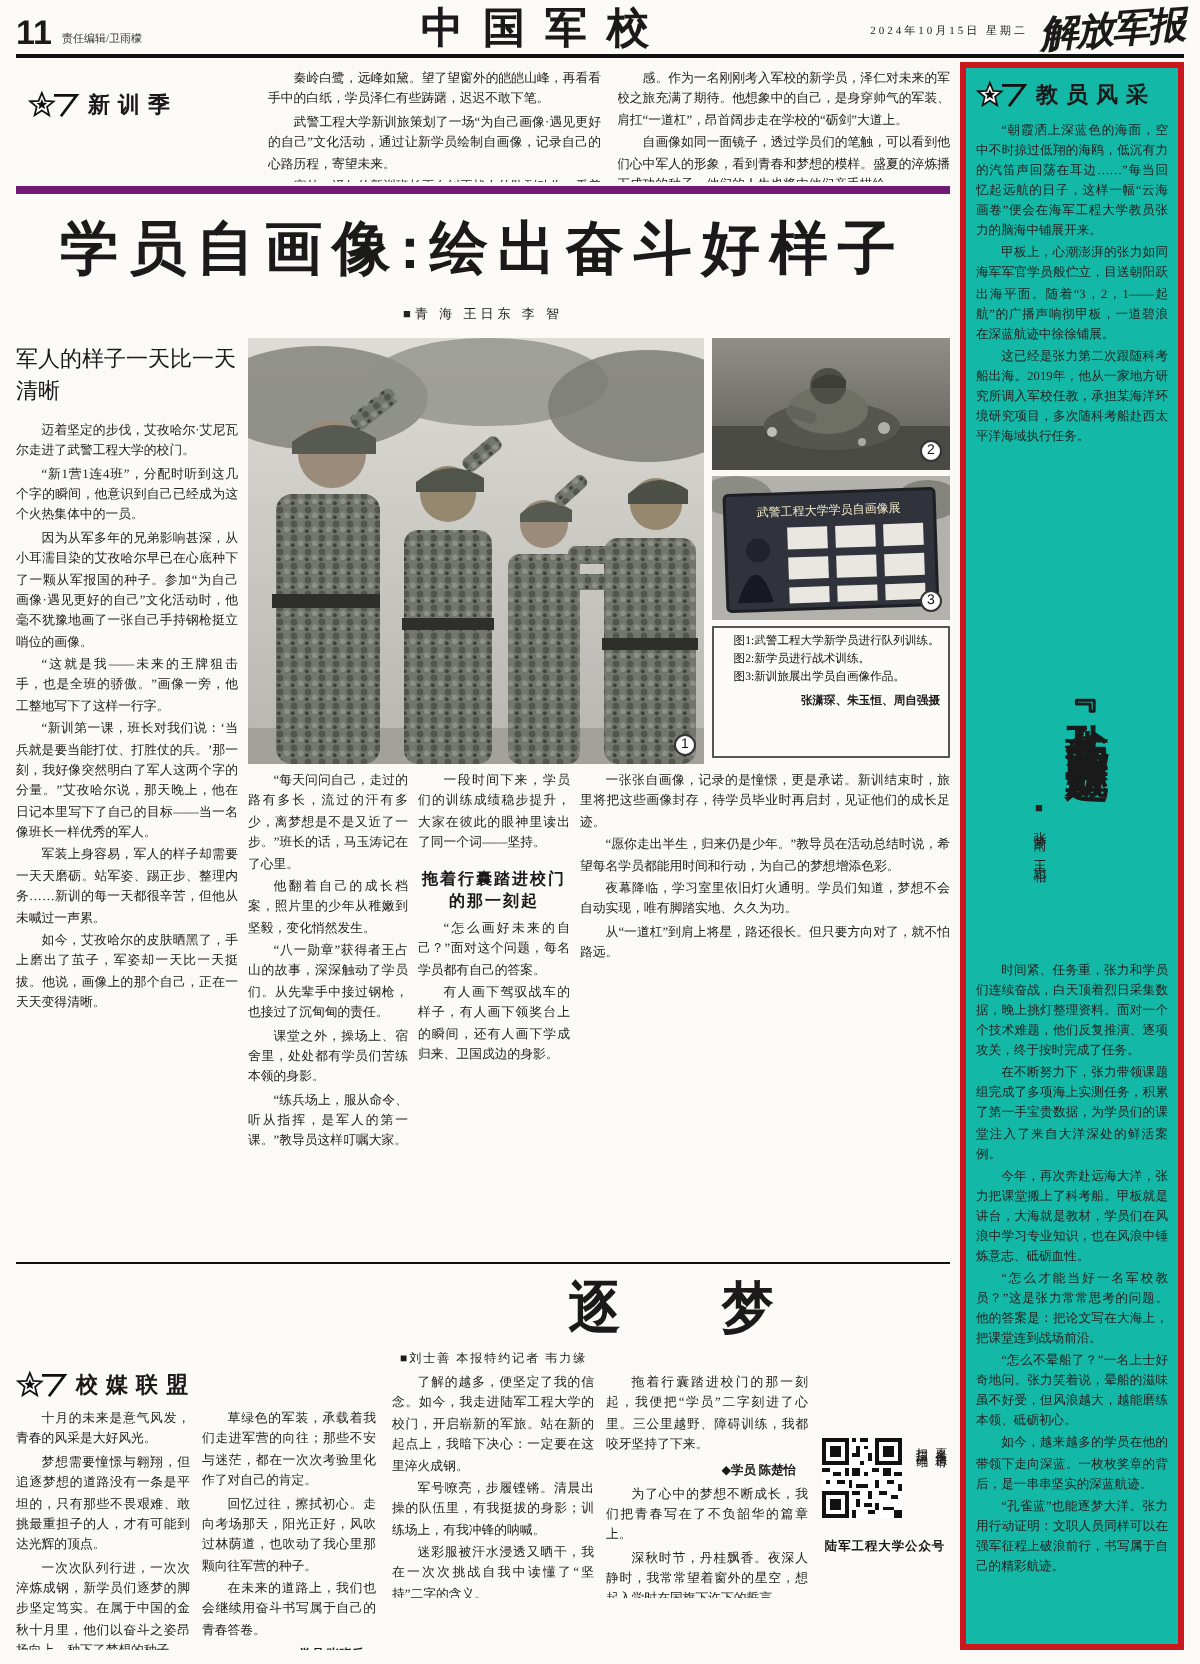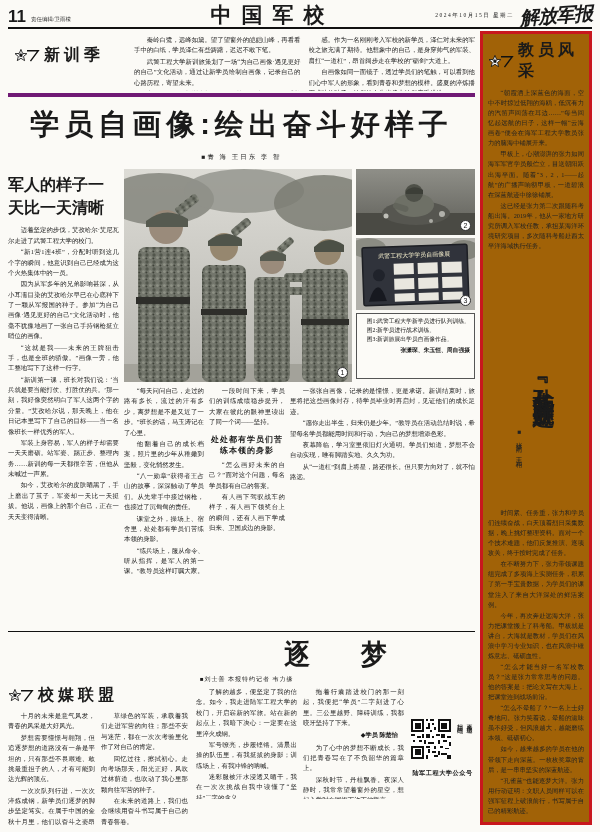--- a/index.html
+++ b/index.html
@@ -13,42 +13,42 @@
   .page-num { font-size:17px; font-weight:bold; font-family:"Liberation Sans",sans-serif; line-height:1; }
   .editor { font-size:5.5px; color:#333; padding-bottom:2px; }
   .section-title { font-size:21px; font-weight:bold; letter-spacing:10px; font-family:"Liberation Sans",sans-serif; line-height:1; text-indent:10px;margin-top:40px; }
   .hdr-right { display:flex; align-items:center; gap:6px; width:215px; justify-content:flex-end; }
   .date { font-size:5.5px; letter-spacing:1.5px; color:#222; }
   .masthead { font-size:19px; font-weight:bold; font-style:italic; transform:rotate(-4deg); font-family:"Liberation Serif",serif; letter-spacing:-1px; line-height:1; }
 
   
   .content { display:flex; gap:5px; margin-top:2px; height:794px; }
   .left-zone { width:467px; display:flex; flex-direction:column; }
-  .red-col { width:112px; border:3px solid #c8171d; background:#a16207; padding:4px 5px; display:flex; flex-direction:column; overflow:hidden; }
+  .red-col { width:112px; border:3px solid #c8171d; background:#14b8a6; padding:4px 5px; display:flex; flex-direction:column; overflow:hidden; }
 
   
   .badge-row { display:flex; align-items:center; gap:4px; }
-  .badge-label { font-size:16px; font-weight:bold; letter-spacing:4px; font-family:"Liberation Sans",sans-serif; }
+  .badge-label { font-size:11px; font-weight:bold; letter-spacing:4px; font-family:"Liberation Sans",sans-serif; }
   .star-icon { width:26px; height:15px; flex:0 0 auto; }
 
   
   .intro { display:flex; gap:8px; height:62px; padding:4px 0 2px; overflow:hidden; }
   .intro-badge { width:118px; padding-top:10px; padding-left:6px; }
   .intro-col { flex:1; overflow:hidden; }
   .p { font-size:6.4px; line-height:1.62; text-align:justify; text-indent:2em; color:#222; margin-bottom:1px; }
 
   
   .headline-wrap { height:72px; text-align:center; padding-top:8px; border-top:4px solid #701a75; }
   .headline { font-size:29px; font-weight:bold; letter-spacing:5px; font-family:"Liberation Sans",sans-serif; }
   .byline { font-size:6.5px; margin-top:8px; letter-spacing:2px; color:#222; }
 
   
   .main-row { display:flex; gap:5px; height:458px; overflow:hidden; margin-top:4px; }
   .col-left { width:111px; overflow:hidden; }
-  .col-left h3 { font-size:16px; font-family:"Liberation Sans",sans-serif; font-weight:bold; line-height:1.45; margin:4px 0 6px; }
+  .col-left h3 { font-size:11px; font-family:"Liberation Sans",sans-serif; font-weight:normal; line-height:1.45; margin:4px 0 6px; }
   .center-area { flex:1; display:flex; flex-direction:column; }
   .photos-row { display:flex; gap:4px; height:213px; }
   .photo-main { width:228px; height:213px; background:#cfcfca; position:relative; overflow:hidden; }
   .right-stack { width:119px; display:flex; flex-direction:column; gap:3px; }
   .photo-sm { width:119px; position:relative; overflow:hidden; background:#9a9a94; }
   .photo2 { height:66px; }
   .photo3 { height:72px; }
   .caption-box { border:1px solid #555; padding:3px 4px; height:66px; overflow:hidden; background:#fcfbf7; }
   .caption-box .cap { font-size:5.8px; line-height:1.55; text-align:justify; text-indent:1em; color:#111; }
   .caption-box .credit { font-size:5.8px; font-weight:bold; text-align:right; margin-top:2px; }
@@ -265,21 +265,21 @@
           <div class="text-row">
             <div class="tcol tc2">
               <p class="p">“每天问问自己，走过的路有多长，流过的汗有多少，离梦想是不是又近了一步。”班长的话，马玉涛记在了心里。</p>
               <p class="p">他翻着自己的成长档案，照片里的少年从稚嫩到坚毅，变化悄然发生。</p>
               <p class="p">“八一勋章”获得者王占山的故事，深深触动了学员们。从先辈手中接过钢枪，也接过了沉甸甸的责任。</p>
               <p class="p">课堂之外，操场上、宿舍里，处处都有学员们苦练本领的身影。</p>
               <p class="p">“练兵场上，服从命令、听从指挥，是军人的第一课。”教导员这样叮嘱大家。</p>
             </div>
             <div class="tcol tc3">
               <p class="p">一段时间下来，学员们的训练成绩稳步提升，大家在彼此的眼神里读出了同一个词——坚持。</p>
-              <div class="subhead">处处都有学员们苦练本领的身影</div>
+              <div class="subhead">拖着行囊踏进校门的那一刻起</div>
               <p class="p">“怎么画好未来的自己？”面对这个问题，每名学员都有自己的答案。</p>
               <p class="p">有人画下驾驭战车的样子，有人画下领奖台上的瞬间，还有人画下学成归来、卫国戍边的身影。</p>
             </div>
             <div class="tcol tc4">
               <p class="p">一张张自画像，记录的是憧憬，更是承诺。新训结束时，旅里将把这些画像封存，待学员毕业时再启封，见证他们的成长足迹。</p>
               <p class="p">“愿你走出半生，归来仍是少年。”教导员在活动总结时说，希望每名学员都能用时间和行动，为自己的梦想增添色彩。</p>
               <p class="p">夜幕降临，学习室里依旧灯火通明。学员们知道，梦想不会自动实现，唯有脚踏实地、久久为功。</p>
               <p class="p">从“一道杠”到肩上将星，路还很长。但只要方向对了，就不怕路远。</p>
             </div>
           </div>

